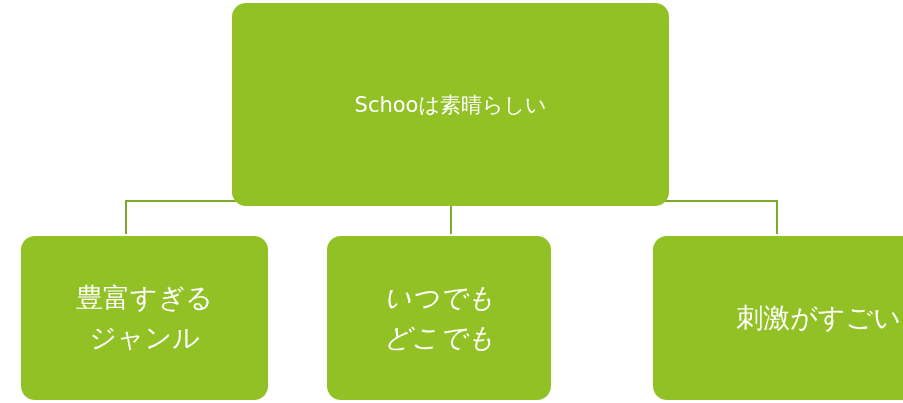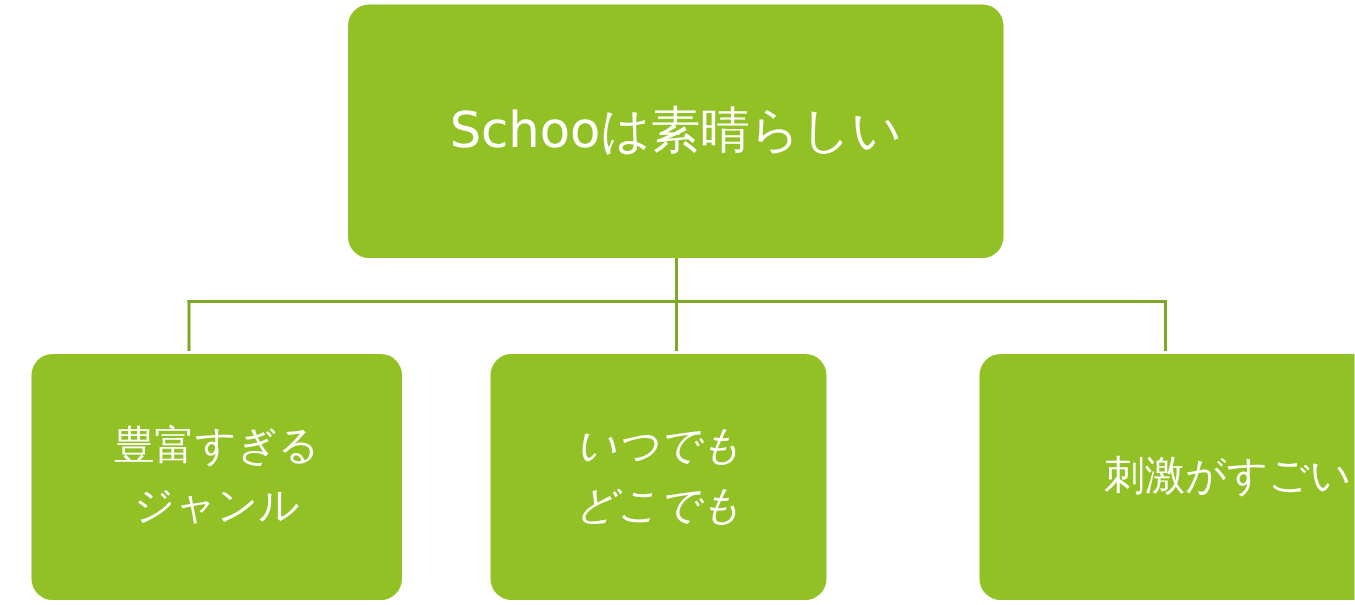--- a/index.html
+++ b/index.html
@@ -1,21 +1,21 @@
 <!DOCTYPE html>
 <html><head>
   <meta charset="utf-8">
   <style>
     html, body { margin:0; padding:0; background:#ffffff; }
     body { width:903px; height:403px; position:relative; overflow:hidden;
            font-family: "DejaVu Sans", "Liberation Sans", sans-serif; }
     .node { position:absolute; background:#92c125; border-radius:14px;
             color:#ffffff; display:flex; align-items:center; justify-content:center;
             text-align:center; white-space:pre-line; }
-    .root { left:232px; top:3px; width:437px; height:169px; font-size:33px; }
+    .root { left:232px; top:3px; width:437px; height:203px; font-size:21px; }
     .child { top:236px; width:247px; height:164px; font-size:27px; line-height:40px; }
     .c1 { left:21px; }
     .c2 { left:327px; width:224px;font-style:italic; }
     .c3 { left:653px;padding-left:42px; }
     .line { position:absolute; background:#7fa82a; }
   </style>
 </head>
 <body>
 
 <div>

